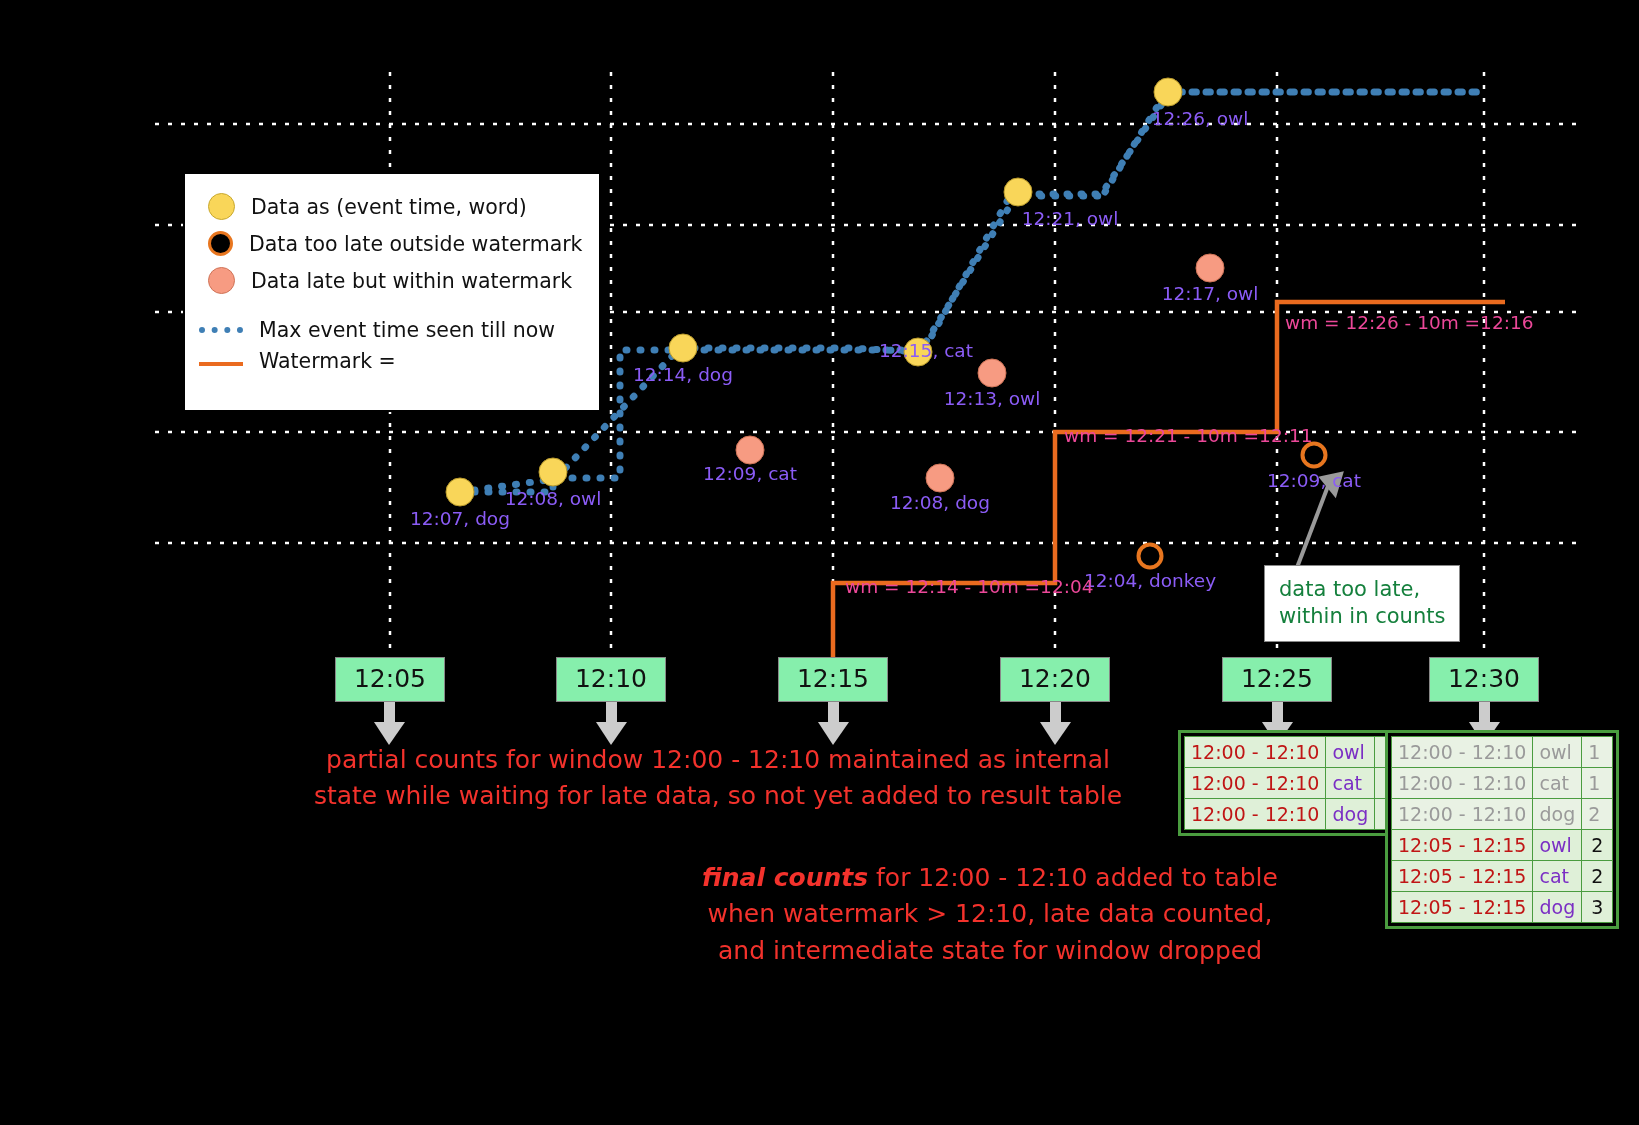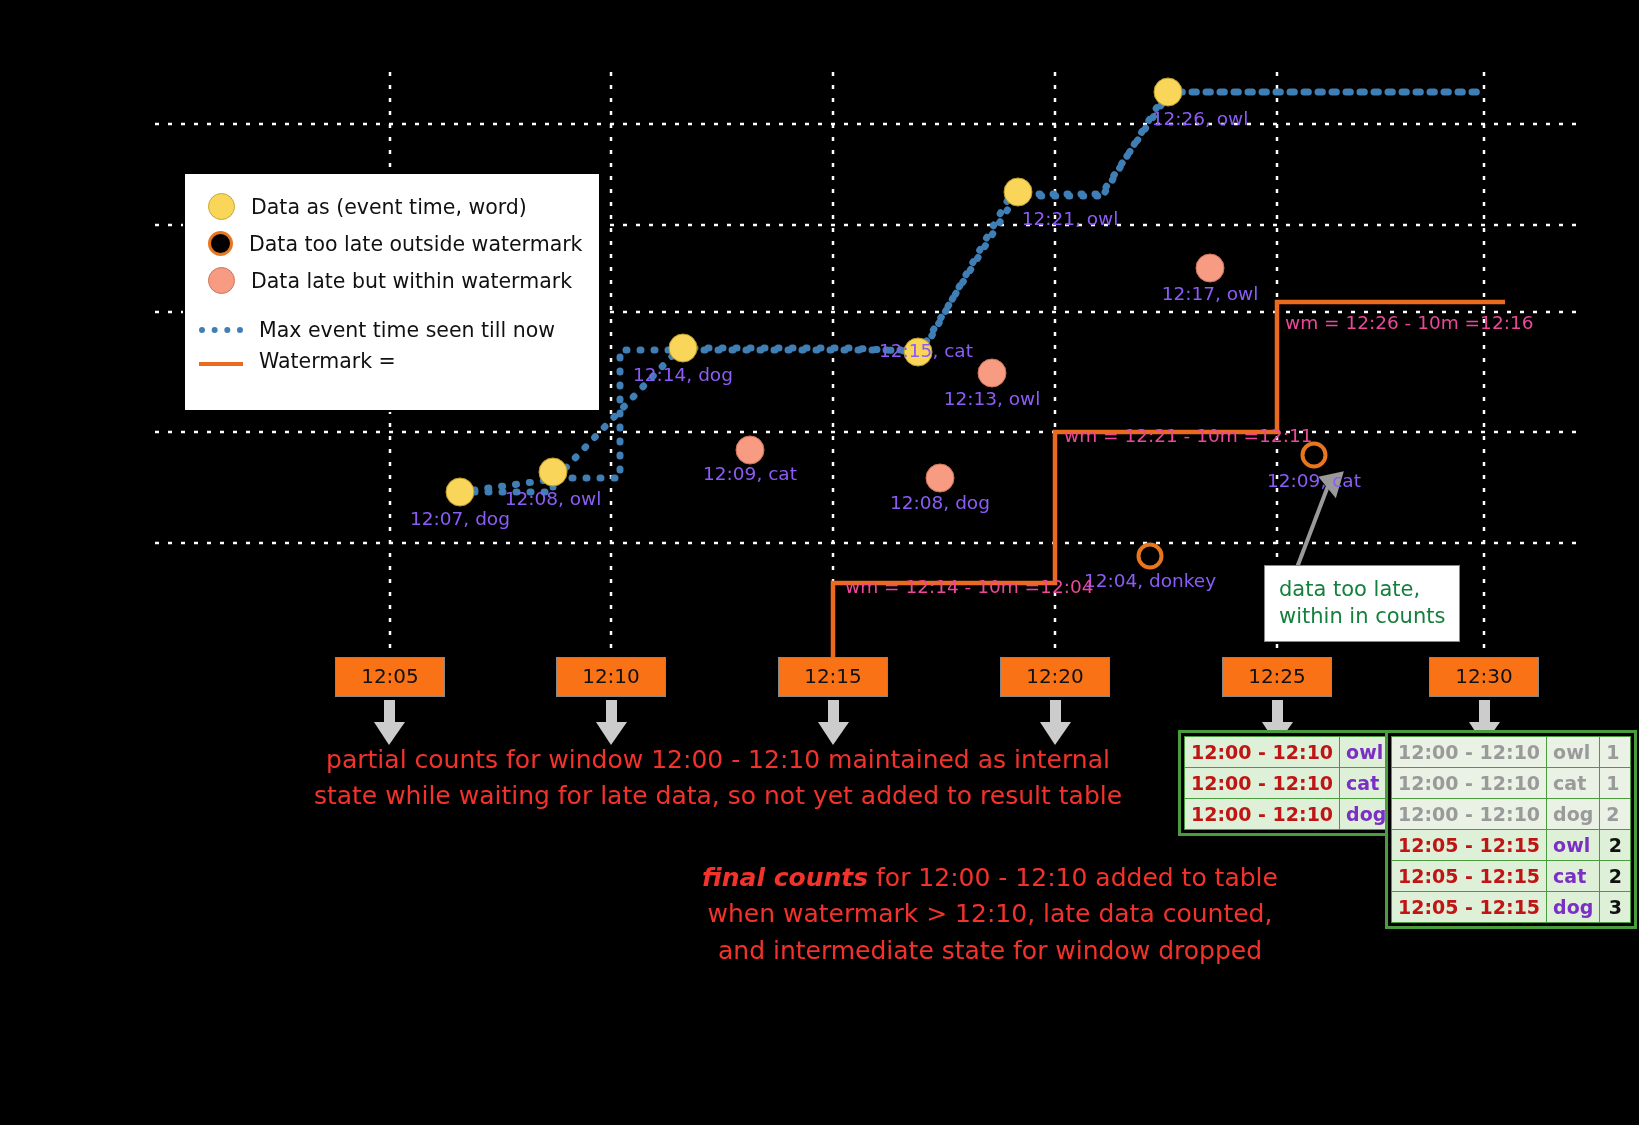--- a/index.html
+++ b/index.html
@@ -30,36 +30,36 @@
   .pt.yellow{background:#f9d659;border:1.5px solid #b99a2b;}
   .pt.salmon{background:#f79b82;border:1.5px solid #cf7357;}
   .pt.hollow{background:#000;border:4px solid #ffffff;box-sizing:border-box;}
   .pt.hollow.orange{border-color:#e8761f;background:#000;}
   .ptlabel{position:absolute;font-size:18.5px;color:#8b5cf6;white-space:nowrap;transform:translate(-50%,0);}
 
   
   .wmlabel{position:absolute;font-size:18.5px;color:#ec4899;white-space:nowrap;}
 
   
-  .timebox{position:absolute;background:#f97316;border:1px solid #888;
-           font-size:20px;color:#111;text-align:center;
+  .timebox{position:absolute;background:#86efac;border:1px solid #888;
+           font-size:25px;color:#111;text-align:center;
            padding:6px 0 8px 0;width:108px;transform:translateX(-50%);}
 
   
   .callout{position:absolute;background:#fff;border:1px solid #888;padding:10px 14px;
            font-size:21px;color:#15803d;line-height:1.3;white-space:nowrap;}
 
   
   .red{position:absolute;color:#f3322c;font-size:25px;line-height:1.45;text-align:center;
        transform:translateX(-50%);white-space:nowrap;}
   .red i{font-style:italic;font-weight:bold;margin-top:44px;}
 
   
   .restable{position:absolute;border:3px solid #4a9c3f;background:#000;padding:3px;}
-  .restable table{border-collapse:collapse;font-weight:bold;}
+  .restable table{border-collapse:collapse;}
   .restable td{border:1px solid #4a9c3f;font-size:19px;padding:4px 6px;background:#dff0d8;}
   .restable td.win{color:#c01515;}
   .restable td.word{color:#7b2fc4;}
   .restable td.cnt{color:#111;text-align:center;min-width:18px;}
   .restable td.dim{color:#9a9a9a;background:#e9f2e4;}
   .restable td.dimw{color:#9a9a9a;background:#e9f2e4;}
 </style>
 </head>
 <body>
 

